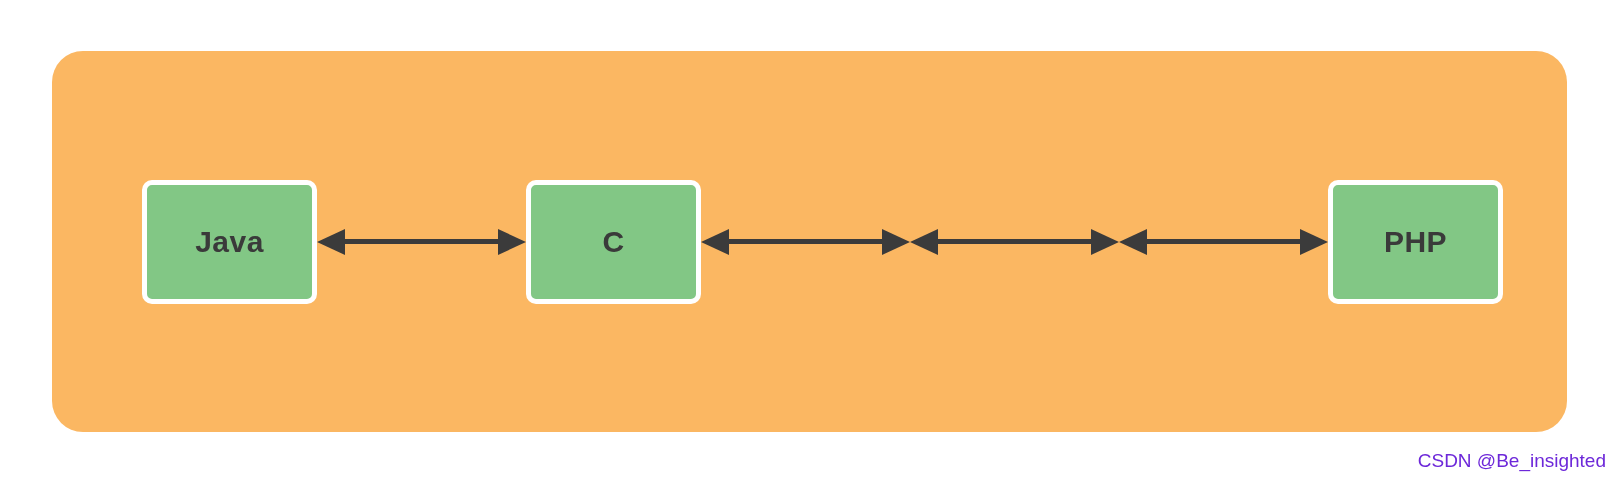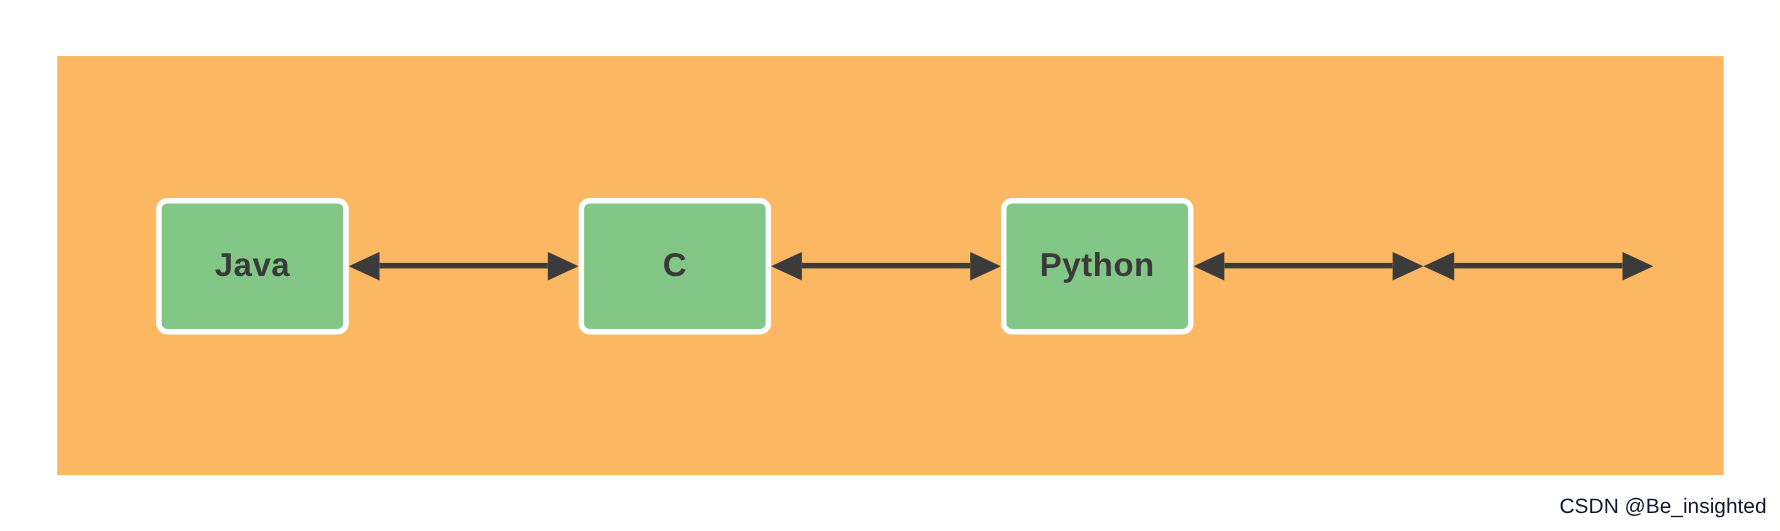--- a/index.html
+++ b/index.html
@@ -21,20 +21,21 @@
     position: absolute;
     left: 52px;
     top: 51px;
     width: 1515px;
     height: 381px;
     background: #fbb762;
     display: flex;
     align-items: center;
     box-sizing: border-box;
     padding: 0 64px 0 90px;
+    border-radius: 31px;
   }
   .node {
     width: 175px;
     height: 124px;
     flex-shrink: 0;
     background: #82c785;
     border: 5px solid #ffffff;
     border-radius: 10px;
     box-sizing: border-box;
     display: flex;
@@ -73,21 +74,21 @@
     border-top: 13px solid transparent;
     border-bottom: 13px solid transparent;
     border-left: 28px solid #3b3b3b;
     flex-shrink: 0;
   }
   .watermark {
     position: absolute;
     right: 12px;
     bottom: 11px;
     font-size: 19px;
-    color: #0f172a;
+    color: #6d28d9;
     font-family: "Liberation Sans", sans-serif;
   }
 </style>
 </head>
 <body>
 
 <div class="page">
 
   <div class="canvas">
 
@@ -104,35 +105,35 @@
     <div class="node">
       <span class="node-label">C</span>
     </div>
 
     <div class="arrow">
       <span class="head-left"></span>
       <span class="shaft"></span>
       <span class="head-right"></span>
     </div>
 
-    <div class="node">
-      <span class="node-label">Python</span>
-    </div>
 
     <div class="arrow">
       <span class="head-left"></span>
       <span class="shaft"></span>
       <span class="head-right"></span>
     </div>
 
 
     <div class="arrow">
       <span class="head-left"></span>
       <span class="shaft"></span>
       <span class="head-right"></span>
     </div>
 
+    <div class="node">
+      <span class="node-label">PHP</span>
+    </div>
 
   </div>
 
   <div class="watermark">CSDN @Be_insighted</div>
 
 </div>
 
 </body></html>

